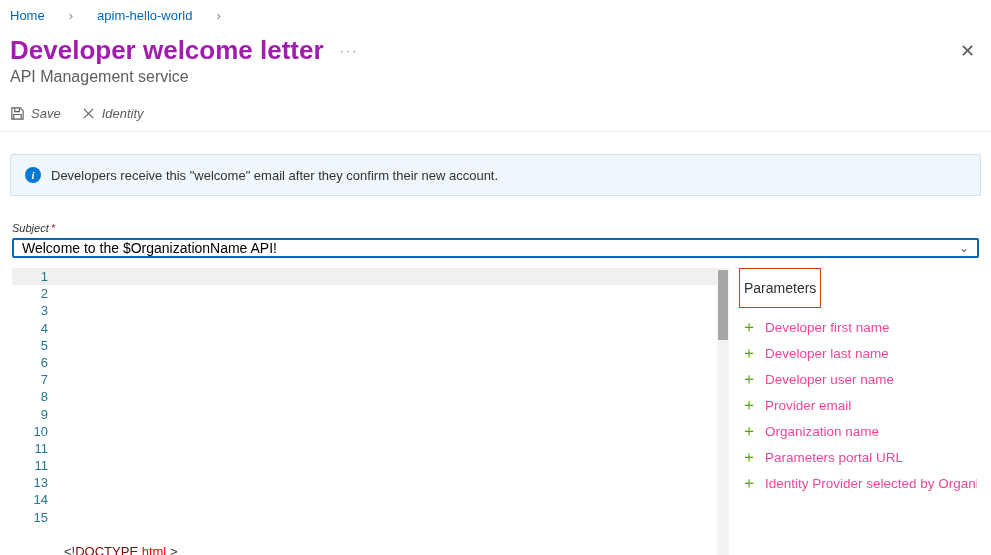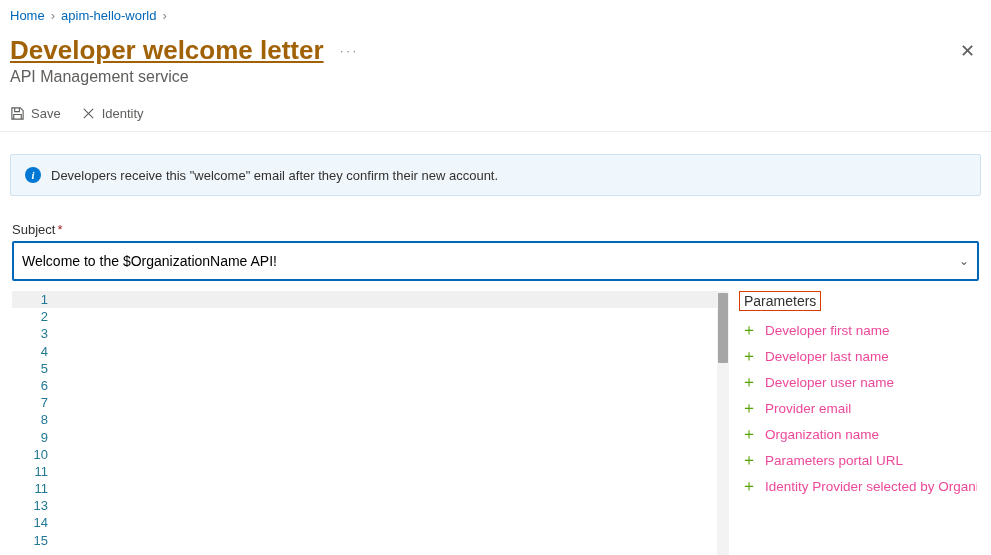--- a/index.html
+++ b/index.html
@@ -1,52 +1,52 @@
 <!DOCTYPE html>
 <html><head>
 <meta charset="utf-8">
 <style>
 * { box-sizing: border-box; margin: 0; padding: 0; font-family: "Segoe UI", Arial, sans-serif; }
 body { background: #fff; color: #323130; font-size: 13px; width: 991px; }
-.breadcrumb { padding: 8px 10px; display: flex; align-items: center; gap: 6px; font-size: 13px; }
+.breadcrumb { padding: 8px 10px; display: flex; align-items: center; gap: 24px; font-size: 13px; }
 .breadcrumb a { color: #0067b8; text-decoration: none; }
 .breadcrumb .sep { color: #888; }
 .title-row { display: flex; align-items: center; padding: 4px 10px 2px 10px; }
-.title-row h1 { font-size: 26px; font-weight: 600; color: #a16207; text-decoration: underline; }
+.title-row h1 { font-size: 26px; font-weight: 600; color: #a21caf; }
 .title-row .ellipsis { margin-left: 16px; color: #888; font-size: 13px; letter-spacing: 2px; }
 .title-row .close { margin-left: auto; font-size: 18px; color: #605e5c; cursor: pointer; line-height: 1; padding-right: 6px;}
 .subtitle { padding: 0 10px 14px 10px; color: #605e5c; font-size: 16px; }
 .toolbar { padding: 6px 10px 10px 10px; display: flex; gap: 20px; border-bottom: 1px solid #edebe9; }
-.toolbar-btn { display: flex; align-items: flex-end; gap: 6px; color: #605e5c; cursor: pointer; font-size: 13px;}
+.toolbar-btn { display: flex; align-items: flex-end; gap: 6px; color: #605e5c; cursor: pointer; font-size: 13px; font-style: italic;}
 .toolbar-btn svg { width: 15px; height: 15px; }
 .body-pad { padding: 22px 6px 0 6px; }
 .infobox { background: #eff6fc; border: 1px solid #cfe2f0; border-radius: 2px; padding: 12px 14px; display: flex; align-items: center; gap: 10px; margin: 0 4px 26px 4px; font-size: 13px;}
 .infobox .ico { width: 16px; height: 16px; background: #0078d4; border-radius: 50%; color: #fff; display: flex; align-items: center; justify-content: center; font-size: 11px; font-style: italic; font-family: Georgia, serif; font-weight: bold;}
-.field-label { padding: 0 6px 4px 6px; font-size: 13px; color: #323130; }
+.field-label { padding: 0 6px 4px 6px; font-size: 11px; color: #323130; font-style: italic; }
 .field-label .req { color: #a4262c; margin-left: 2px;}
-.subject-input { margin: 0 6px 10px 6px; border: 2px solid #0067b8; border-radius: 2px; display:flex; align-items:center; height: 40px; padding: 0 8px; }
+.subject-input { margin: 0 6px 10px 6px; border: 2px solid #0067b8; border-radius: 2px; display:flex; align-items:center; height: 20px; padding: 0 8px; }
 .subject-input input { flex: 1; border: none; outline: none; font-size: 14px; font-family: inherit; }
 .subject-input .chev { color: #605e5c; font-size: 12px; }
 .editor-row { display: flex; margin: 0 6px; }
 .editor { flex: 1; background: #fff; position: relative; overflow: hidden; }
 .editor-inner {font-family: "Consolas","Menlo","Monaco",monospace; font-size: 13px; line-height: 17.2px; position: relative; }
 .gutter { position: absolute; left: 0; top: 0; width: 44px; text-align: right; color: #227893; padding-right: 8px; }
 .gutter div { height: 17.2px; }
 .code-lines { margin-left: 52px; white-space: pre; }
 .code-lines div { height: 17.2px; }
 .hl-line { position:absolute; left:0; right:12px; top:0; height:17.2px; background:#f0f0f0; z-index:0; }
 .code-lines, .gutter { position: relative; z-index: 1; }
 .scrollbar-v { position: absolute; right: 0; top: 0; width: 12px; bottom: 0; background: #f3f3f3; }
 .scrollbar-thumb { position: absolute; top: 2px; left: 1px; right: 1px; height: 70px; background: #a6a6a6; border-radius: 1px; }
 
 .t-br { color: #393939; }
 .t-tag { color: #800000; }
 .t-attr { color: #f00; }
 .sidebar { width: 250px; padding-left: 10px; }
-.sidebar-heading { font-size: 14px; color: #323130; border: 1.5px solid #d83b01; padding: 1px 4px; display: inline-block; margin-bottom: 6px; }
+.sidebar-heading { font-size: 14px; color: #323130; border: 1.5px solid #d83b01; padding: 11px 4px; display: inline-block; margin-bottom: 6px; }
 .param-item { display: flex; align-items: center; gap: 8px; padding: 5px 2px; cursor: pointer; }
 .param-item .plus { color: #57a300; font-size: 16px; line-height: 1; font-weight: 300;}
 .param-item span.lbl { color: #ec4899; font-size: 13.5px; white-space: nowrap; overflow: hidden; text-overflow: clip;}
 </style>
 </head>
 <body>
 
 <div class="breadcrumb">
   <a href="#">Home</a>
   <span class="sep">›</span>

